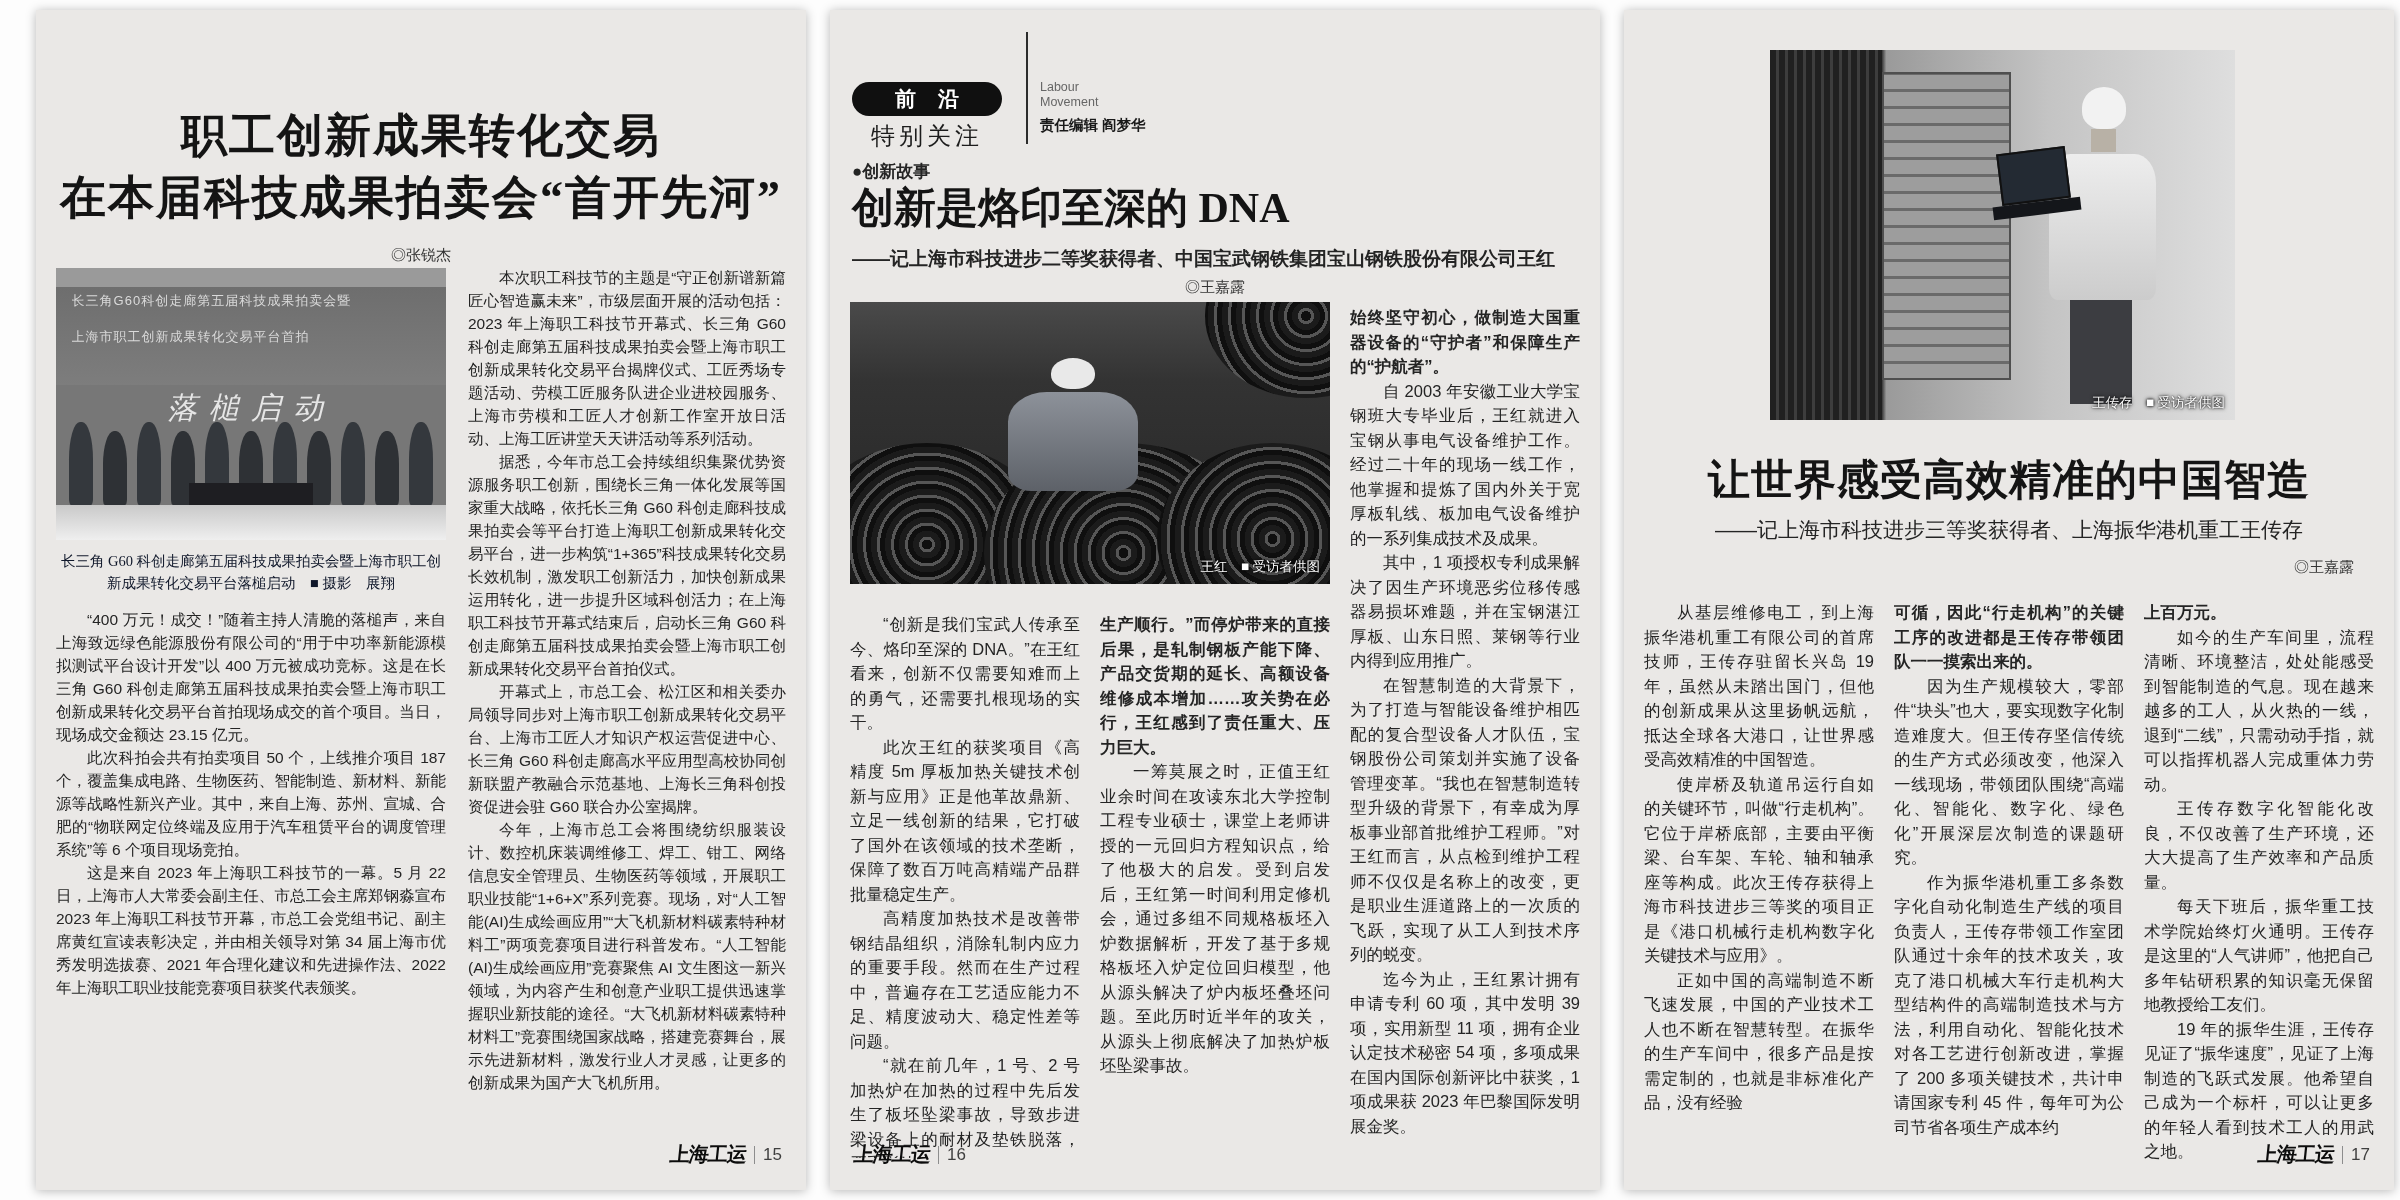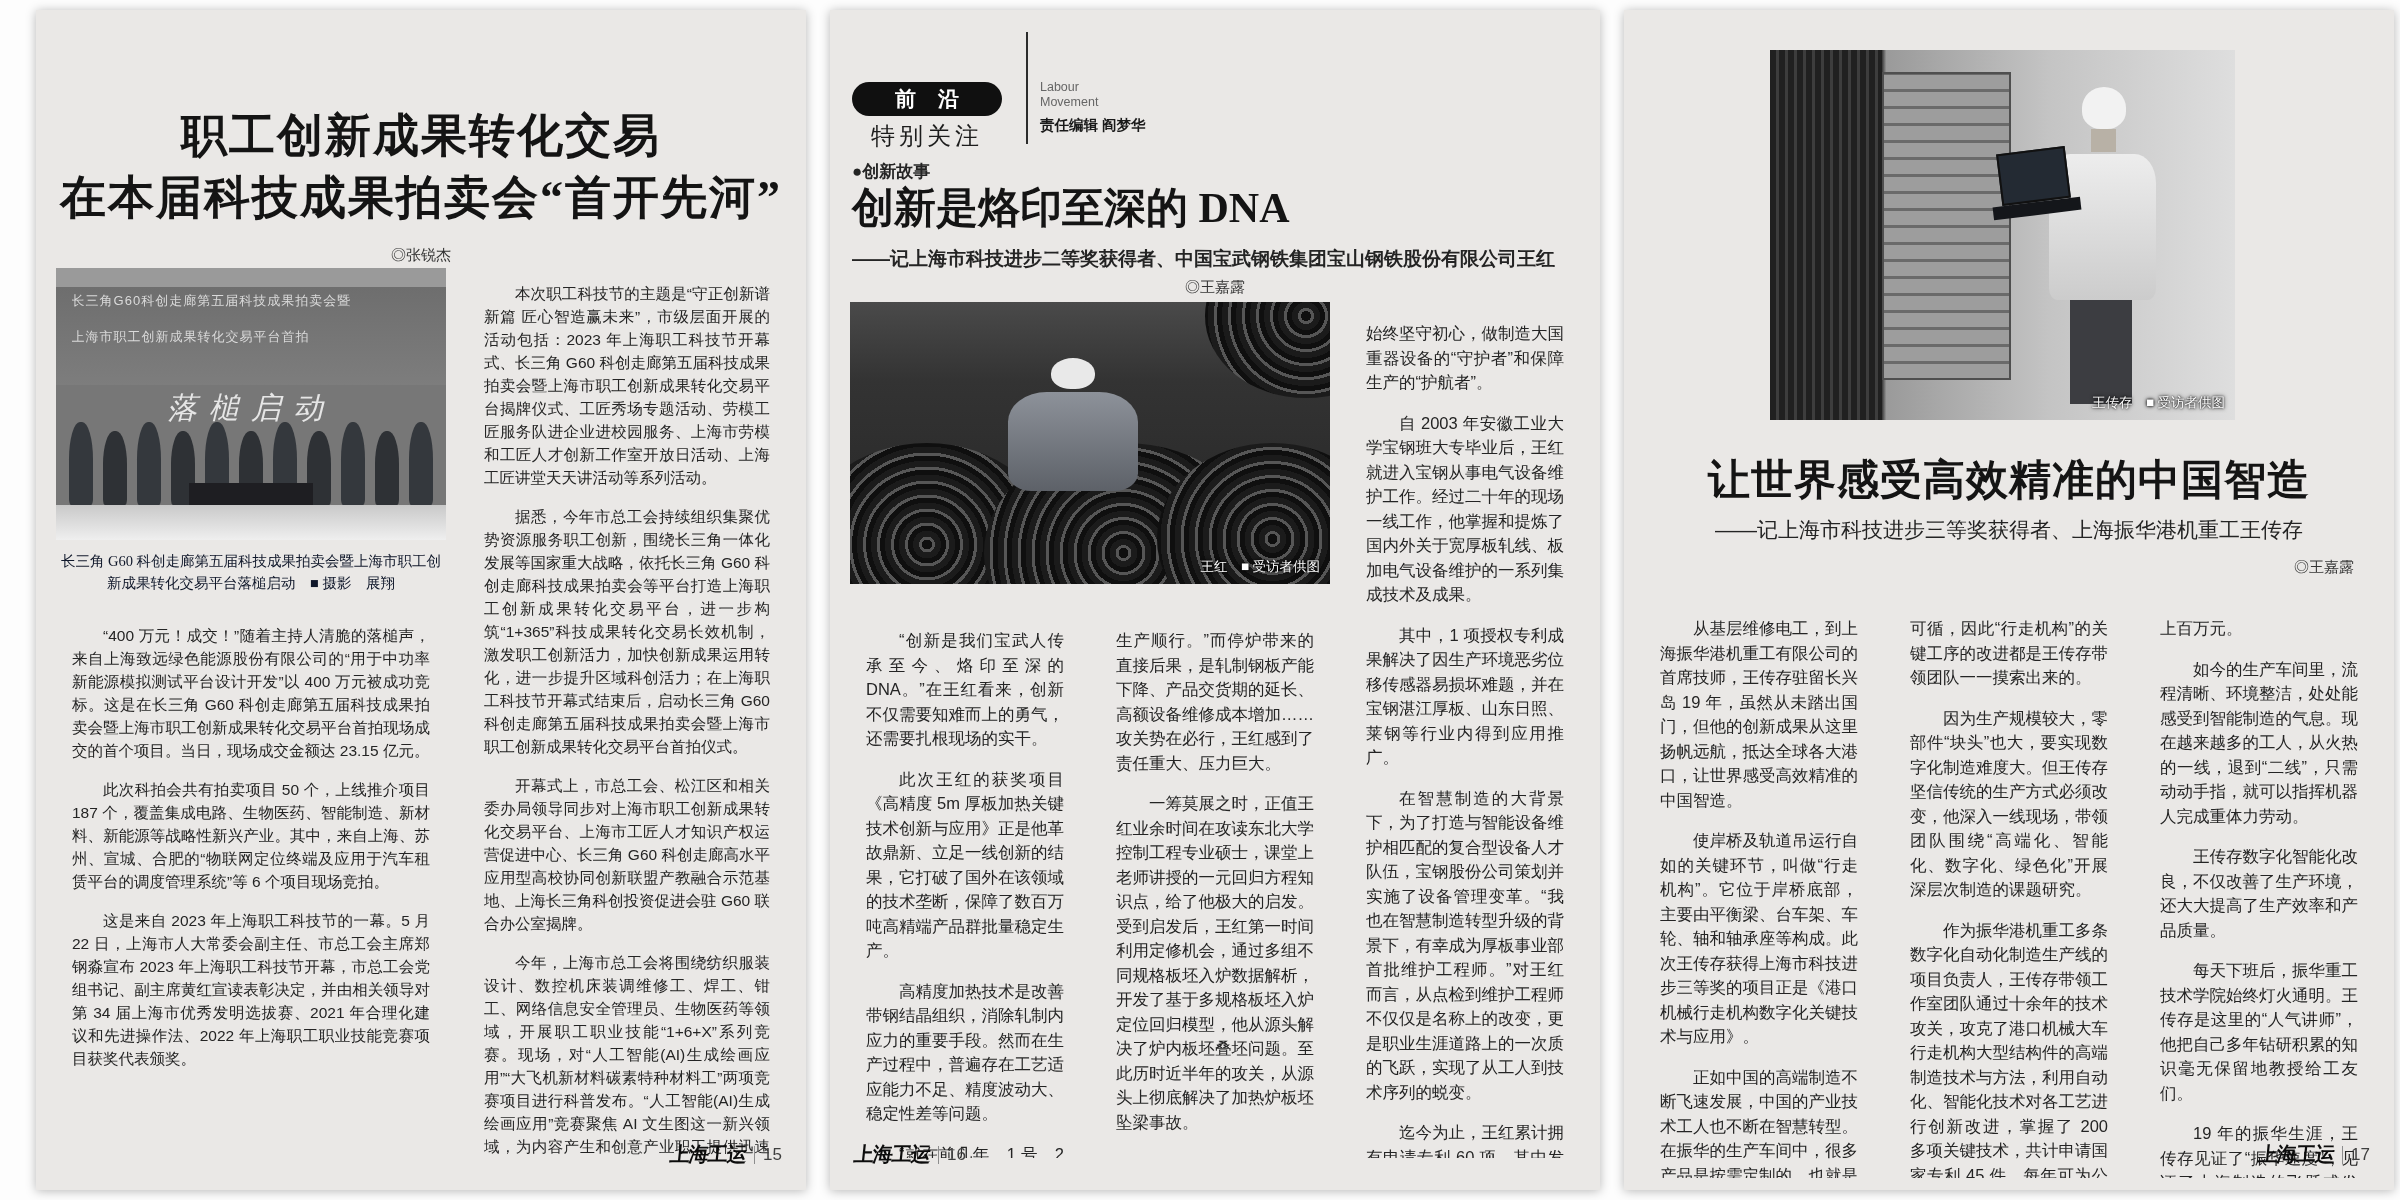--- a/index.html
+++ b/index.html
@@ -6,22 +6,22 @@
   #canvas{position:relative;width:2400px;height:1200px;background:#fdfdfd;overflow:hidden;
           font-family:"Liberation Sans",sans-serif;color:#242424;}
   .page{position:absolute;top:10px;width:770px;height:1180px;background:#eae8e6;
         box-shadow:0 1px 10px rgba(0,0,0,.28);overflow:hidden;}
   .abs{position:absolute;}
   
   .headline{font-family:"Liberation Serif","DejaVu Serif",serif;font-weight:900;color:#141414;}
   .center{text-align:center;}
   .author{font-size:15px;color:#333;}
   .kai{font-family:"Liberation Serif","DejaVu Serif",serif;color:#0f172a;}
-  .p{margin:16px;text-indent:2em;text-align:justify;}
-  .cont{text-indent:0;}
+  .p{margin:0;text-indent:2em;text-align:justify;}
+  .cont{text-indent:0;font-weight:bold;}
   .col15{font-size:15.5px;line-height:23px;overflow:hidden;}
   .col3c{font-size:16.5px;line-height:24.5px;overflow:hidden;}
   
   .footer{position:absolute;bottom:22px;display:flex;align-items:center;gap:8px;}
   .brand{font-family:"Liberation Serif","DejaVu Serif",serif;font-weight:900;font-size:20px;
          color:#0c0c0c;transform:skewX(-6deg);letter-spacing:-1px;}
   .fbar{width:1px;height:18px;background:#8d8d8d;}
   .pagenum{font-size:17px;color:#3f3f3f;}
   
   .badge{position:absolute;left:22px;top:72px;width:150px;height:34px;background:#101010;color:#fff;

